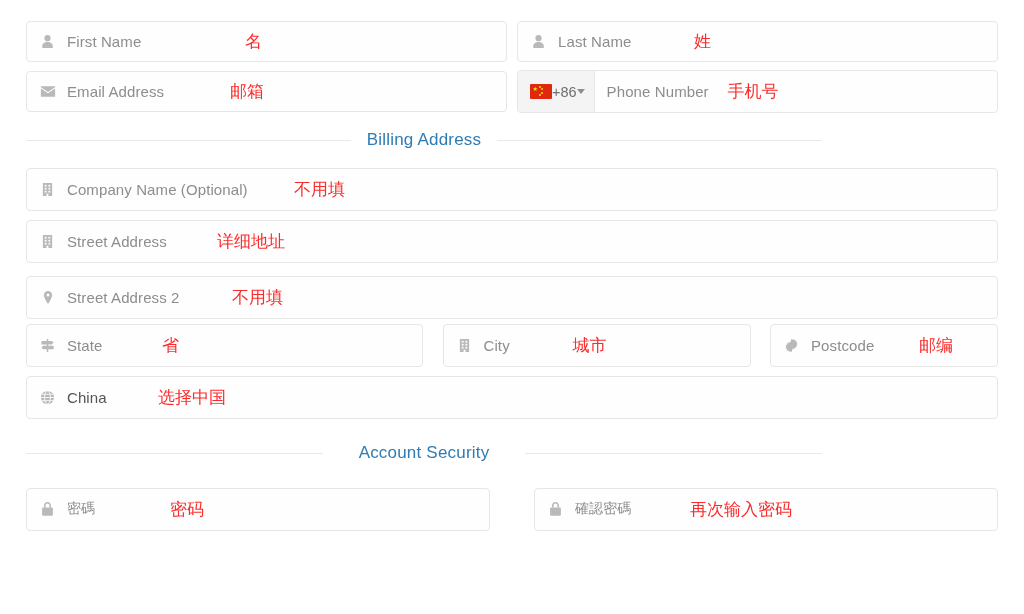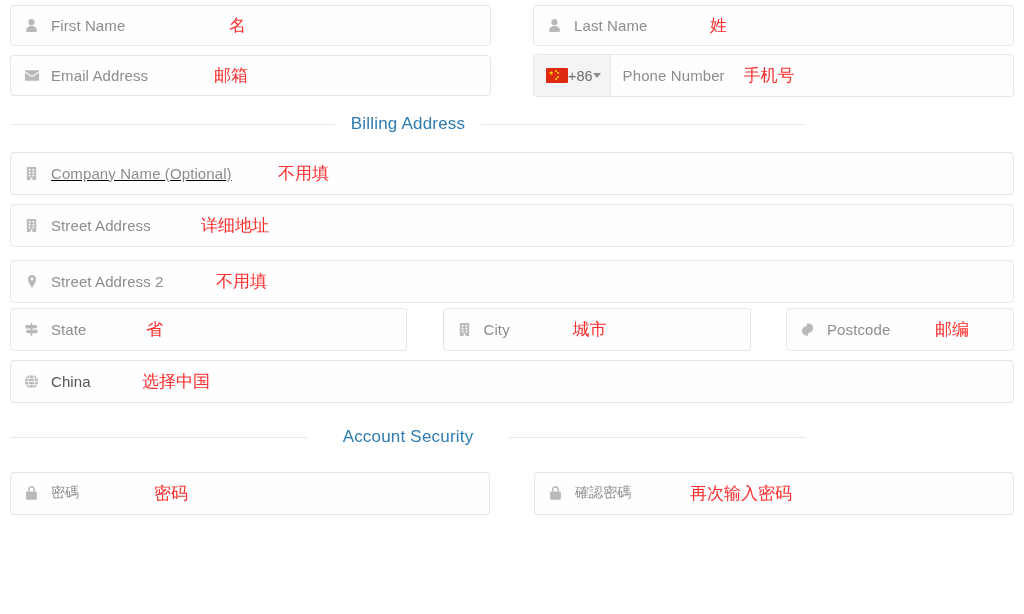--- a/index.html
+++ b/index.html
@@ -11,21 +11,21 @@
     width: 1024px;
     height: 614px;
     font-family: "Liberation Sans", "DejaVu Sans", sans-serif;
     overflow: hidden;
     position: relative;
   }
 
   .form-root {
     width: 1024px;
     box-sizing: border-box;
-    padding: 0;
+    padding: 16px;
   }
 
   
   .row {
     display: flex;
     align-items: center;
     box-sizing: border-box;
     padding: 0 10px;
   }
   .row-pair {
@@ -257,21 +257,21 @@
       </div>
     </div>
   </div>
 
   <div class="divider" style="height:46px;">
     <span class="line"></span>
     <span class="dtitle">Billing Address</span>
     <span class="line"></span>
   </div>
 
-  <div class="row" style="height:52px;text-decoration:underline;">
+  <div class="row" style="height:52px;">
     <div class="field full tall">
       <span class="ficon">
         <svg viewBox="0 0 14 16" width="13" height="15" fill="currentColor">
           <path d="M2 1h10v14H2z" fill="currentColor"></path>
           <g fill="#ffffff">
             <rect x="4" y="3" width="2" height="1.8"></rect>
               <rect x="8" y="3" width="2" height="1.8"></rect>
             <rect x="4" y="6.2" width="2" height="1.8"></rect>
               <rect x="8" y="6.2" width="2" height="1.8"></rect>
             <rect x="4" y="9.4" width="2" height="1.8"></rect>

